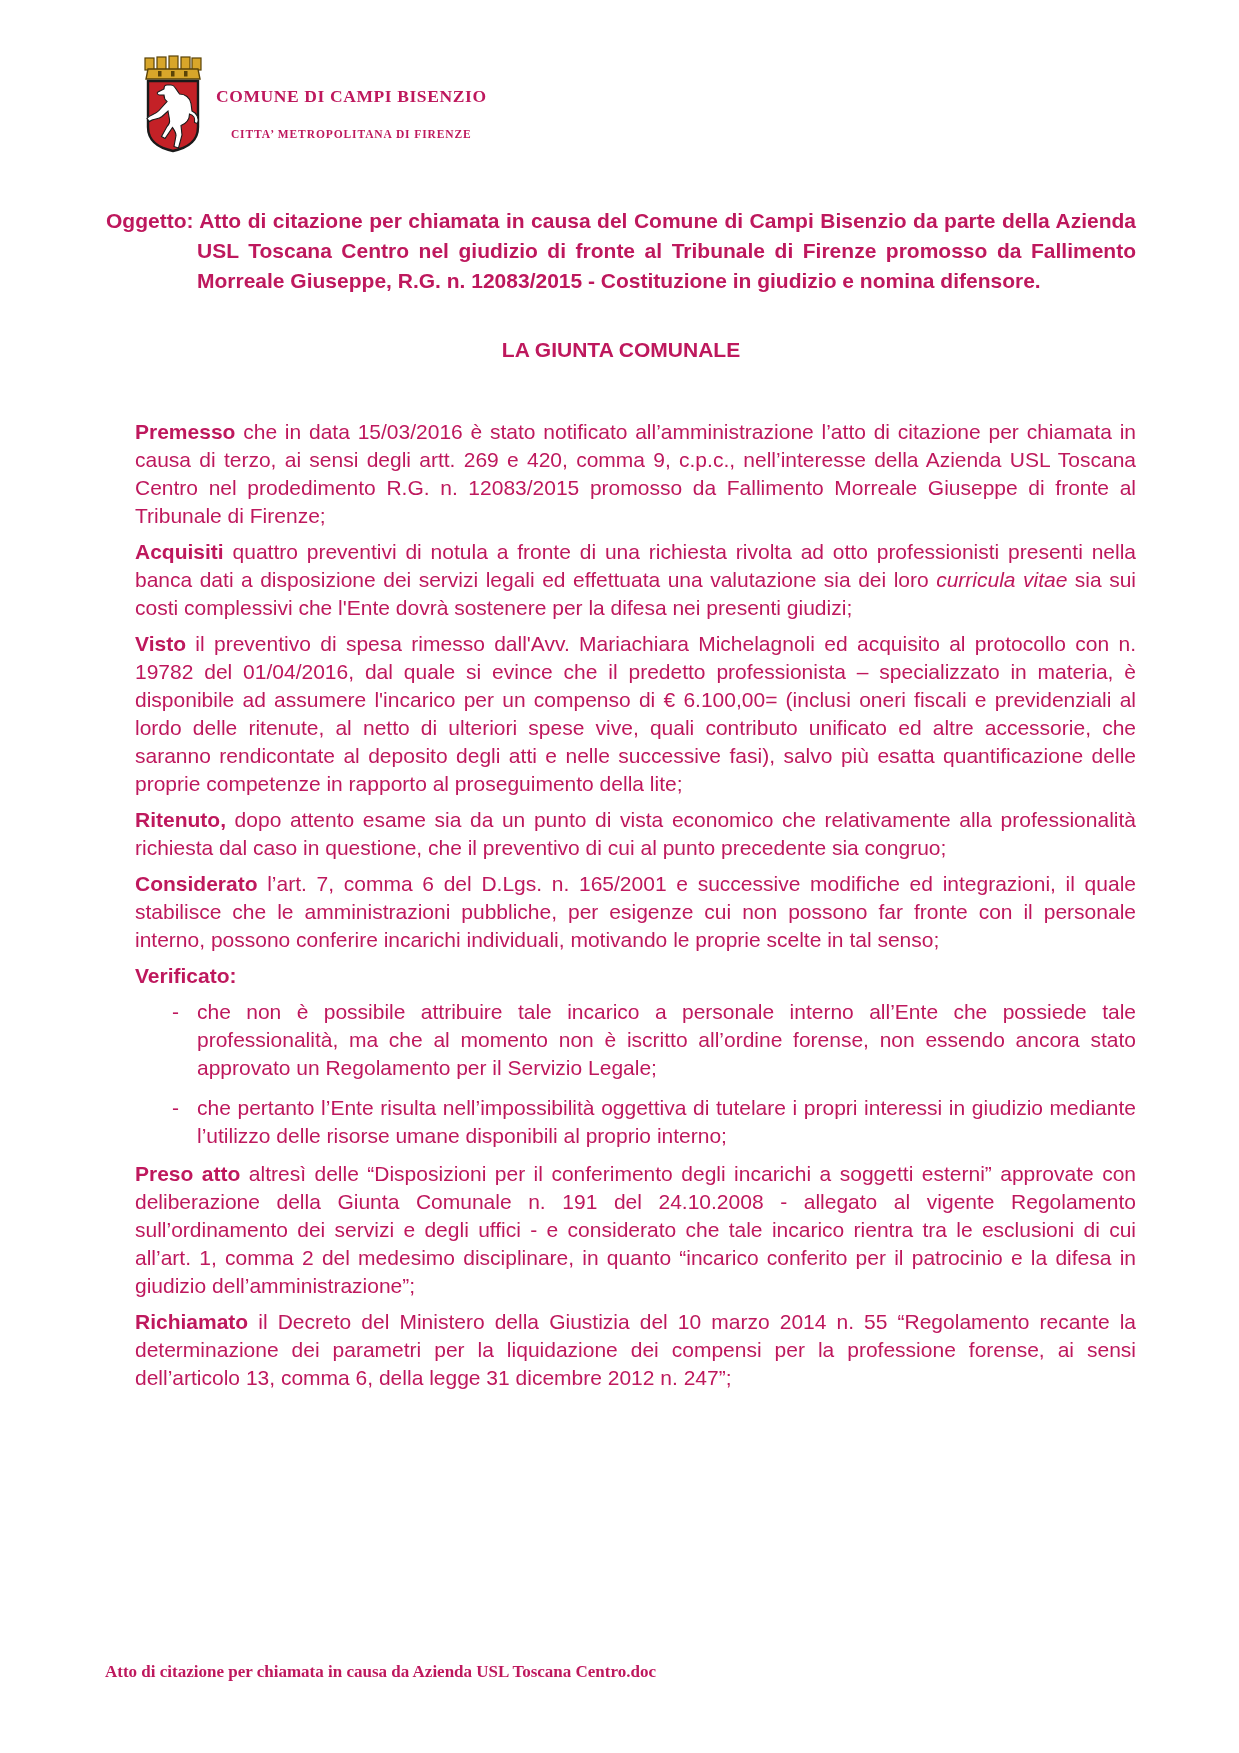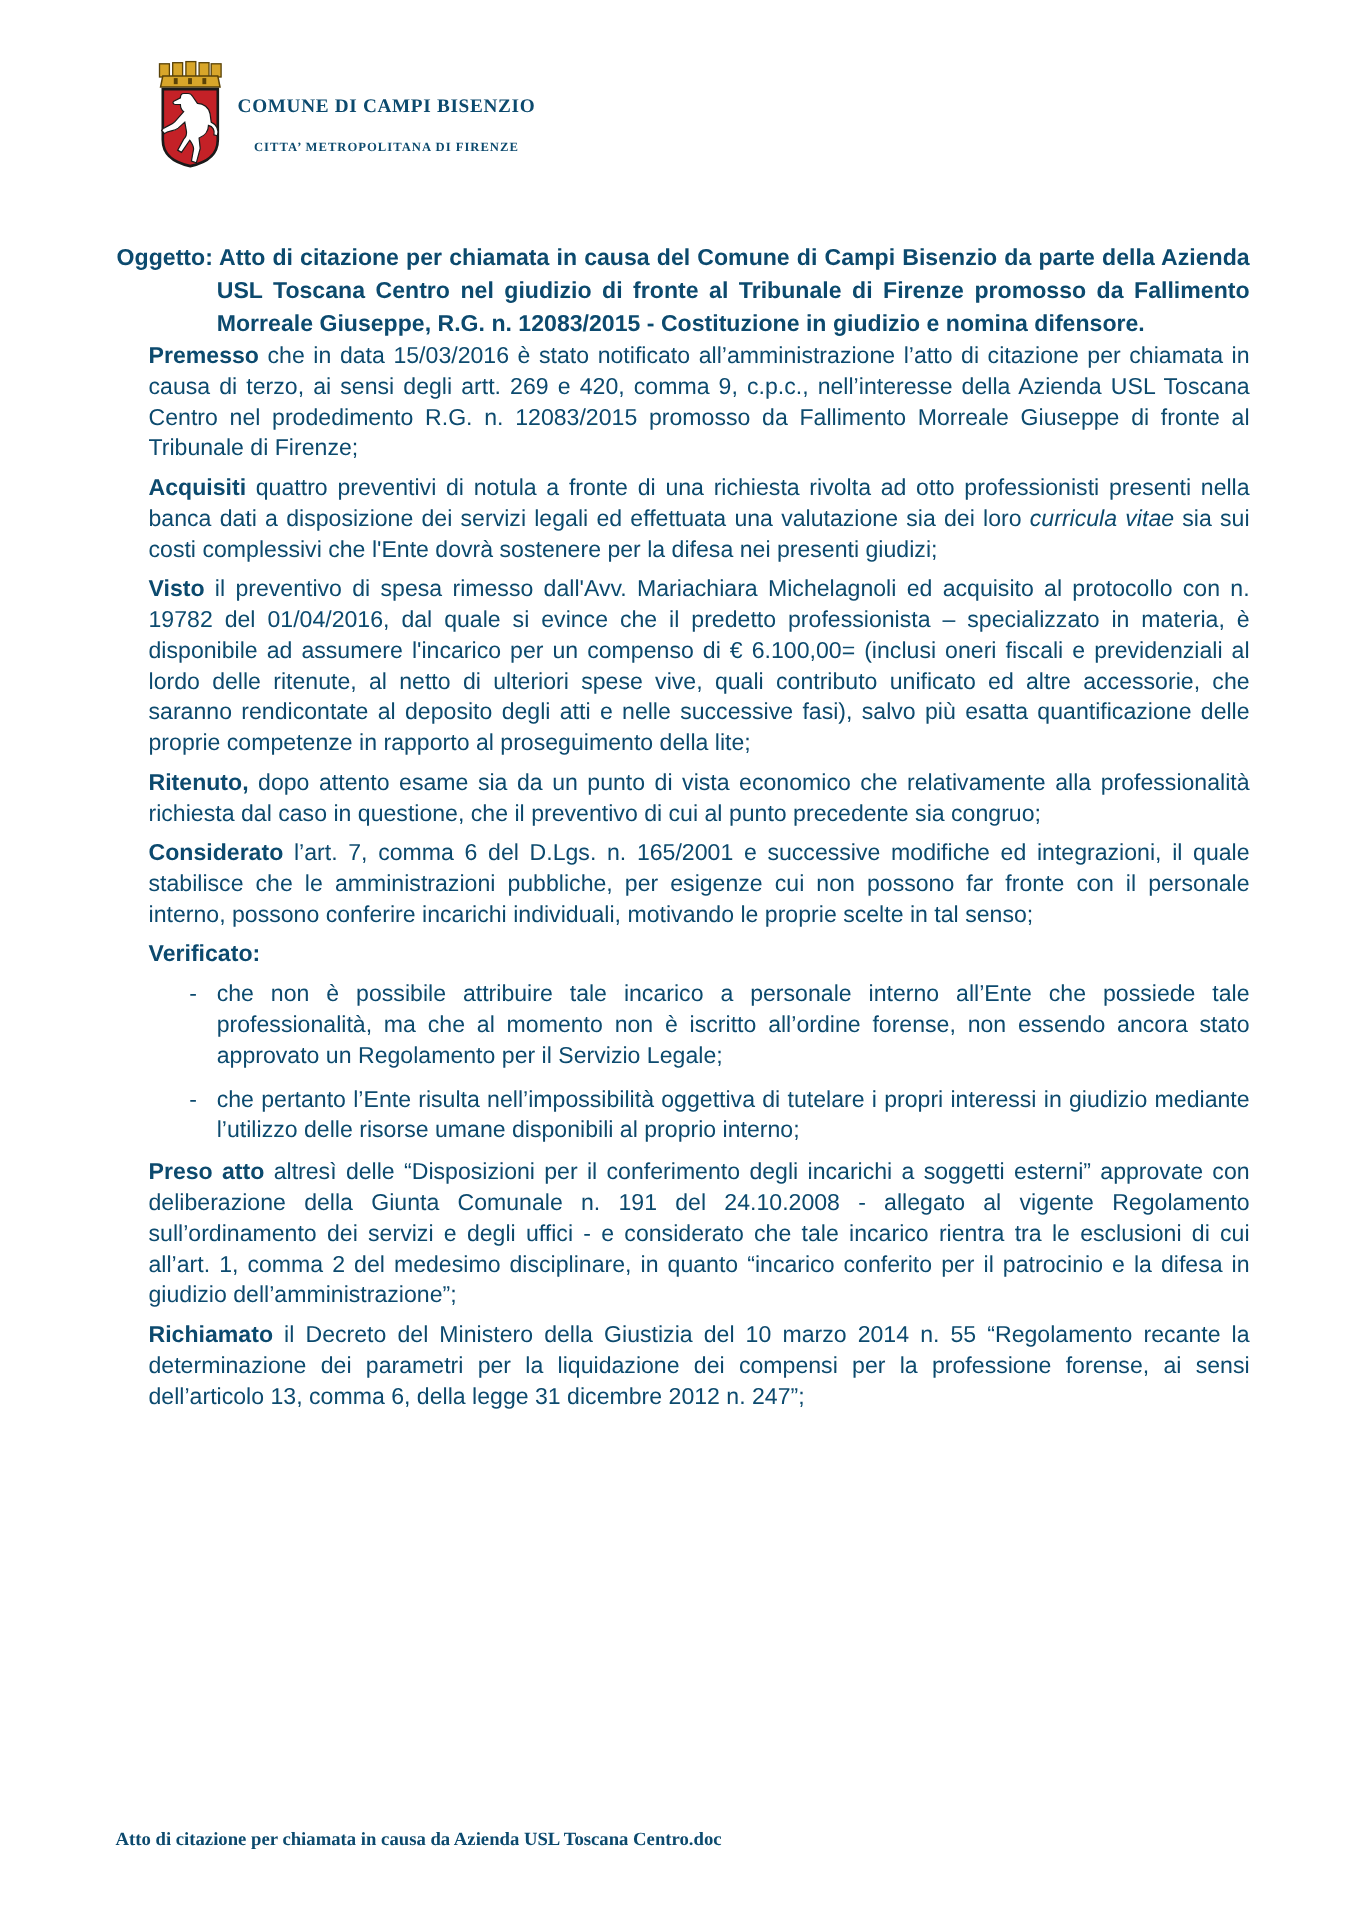--- a/index.html
+++ b/index.html
@@ -2,21 +2,21 @@
 <html lang="it"><head>
 <meta charset="utf-8">
 <style>
   * { margin:0; padding:0; box-sizing:border-box; }
   html,body { background:#e9e9e9; }
   .page {
     position:relative;
     width:1239px; height:1753px;
     margin:0 auto;
     background:#ffffff;
-    color:#0c4a6e;
+    color:#be185d;
     font-family:"Liberation Sans","DejaVu Sans",sans-serif;
     overflow:hidden;
   }
 
   
   .letterhead {
     position:absolute; top:52px; left:137px;
     display:flex; align-items:flex-start; gap:7px;
   }
   .crest { width:72px; height:102px; flex:0 0 auto; }
@@ -28,21 +28,21 @@
   }
   .org-sub {
     align-self:center;
     font-family:"Liberation Serif","DejaVu Serif",serif;
     font-weight:bold; font-size:11.5px; letter-spacing:.9px;
     margin-top:21px; white-space:nowrap;
   }
 
   
   .doc {
-    position:absolute; left:106px; top:220px; width:1030px;
+    position:absolute; left:106px; top:206px; width:1030px;
     font-size:21px; line-height:28px;
   }
   .subject {
     font-weight:bold;
     line-height:30px;
     text-align:justify;
     padding-left:91px; text-indent:-91px;
   }
   .doc-heading {
     font-size:21px; font-weight:bold; line-height:28px;
@@ -99,20 +99,21 @@
     <div class="org">
       <div class="org-name">COMUNE DI CAMPI BISENZIO</div>
       <div class="org-sub">CITTA’ METROPOLITANA DI FIRENZE</div>
     </div>
   </header>
 
   <main class="doc">
 
     <div class="subject"><span>Oggetto:</span><span> Atto di citazione per chiamata in causa del Comune di Campi Bisenzio da parte della Azienda USL Toscana Centro nel giudizio di fronte al Tribunale di Firenze promosso da Fallimento Morreale Giuseppe, R.G. n. 12083/2015 - Costituzione in giudizio e nomina difensore.</span></div>
 
+    <h1 class="doc-heading">LA GIUNTA COMUNALE</h1>
 
     <p class="para"><b>Premesso</b><span> che in data 15/03/2016 è stato notificato all’amministrazione l’atto di citazione per chiamata in causa di terzo, ai sensi degli artt. 269 e 420, comma 9, c.p.c., nell’interesse della Azienda USL Toscana Centro nel prodedimento R.G. n. 12083/2015 promosso da Fallimento Morreale Giuseppe di fronte al Tribunale di Firenze;</span></p>
 
 
     <p class="para"><b>Acquisiti</b><span> quattro preventivi di notula a fronte di una richiesta rivolta ad otto professionisti presenti nella banca dati a disposizione dei servizi legali ed effettuata una valutazione sia dei loro </span><span class="it">curricula vitae</span><span> sia sui costi complessivi che l'Ente dovrà sostenere per la difesa nei presenti giudizi;</span></p>
 
     <p class="para"><b>Visto</b><span> il preventivo di spesa rimesso dall'Avv. Mariachiara Michelagnoli ed acquisito al protocollo con n. 19782 del 01/04/2016, dal quale si evince che il predetto professionista – specializzato in materia, è disponibile ad assumere l'incarico per un compenso di € 6.100,00= (inclusi oneri fiscali e previdenziali al lordo delle ritenute, al netto di ulteriori spese vive, quali contributo unificato ed altre accessorie, che saranno rendicontate al deposito degli atti e nelle successive fasi), salvo più esatta quantificazione delle proprie competenze in rapporto al proseguimento della lite;</span></p>
 
     <p class="para"><b>Ritenuto,</b><span> dopo attento esame sia da un punto di vista economico che relativamente alla professionalità richiesta dal caso in questione, che il preventivo di cui al punto precedente sia congruo;</span></p>
 

